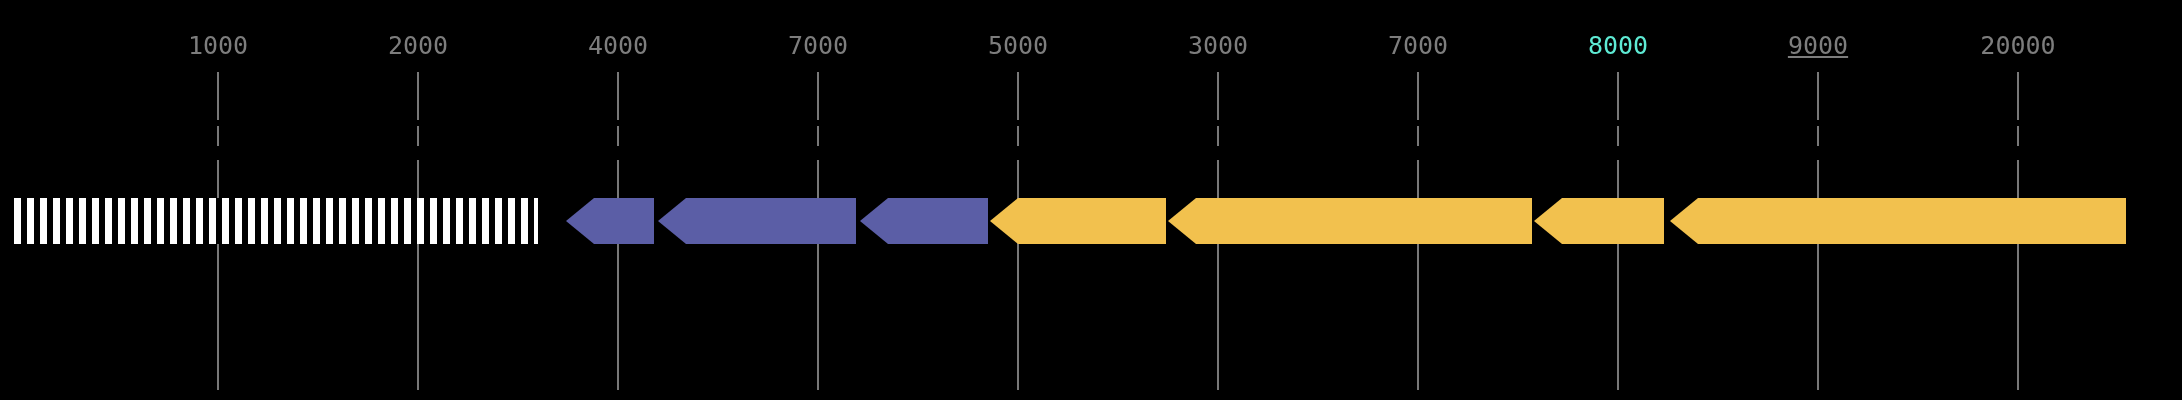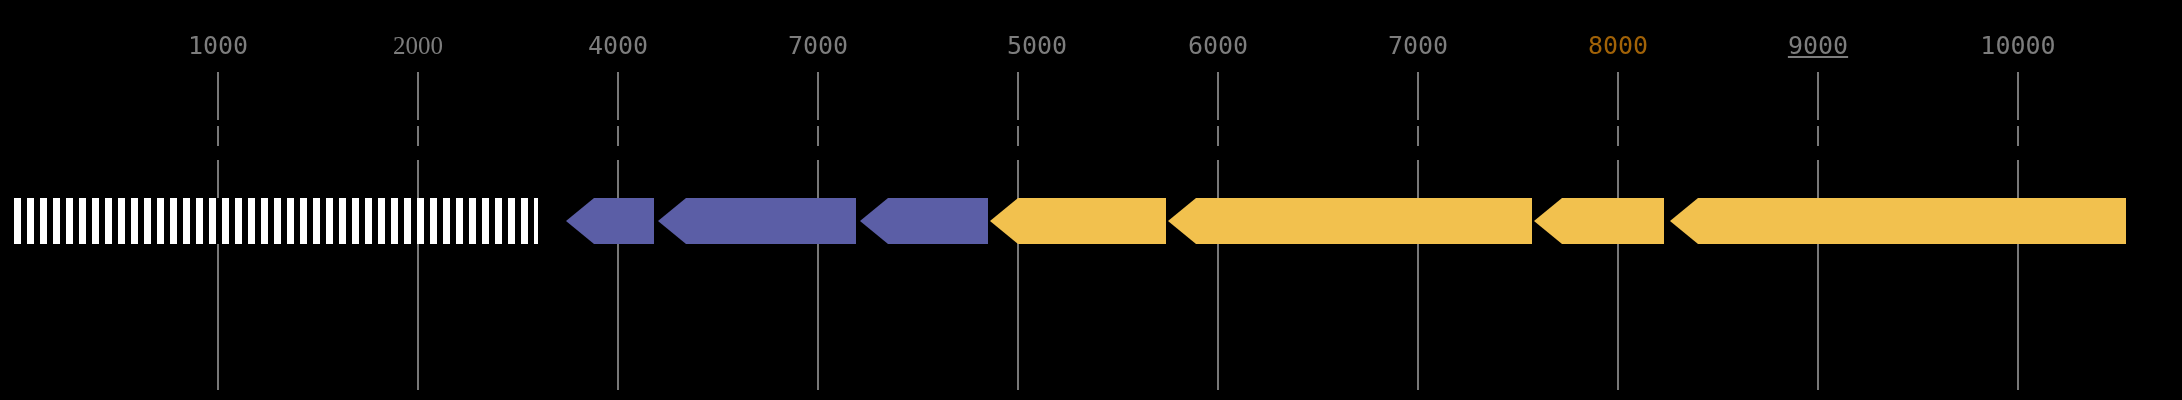--- a/index.html
+++ b/index.html
@@ -46,29 +46,29 @@
   .hatch-block .hatch-shape{display:block;width:100%;height:100%;}
 </style>
 </head>
 <body>
 
 <div id="track-root">
 
   <div class="axis-layer">
     <div id="tick-labels">
         <div class="tick-label" style="left: 209px; top: 33px; color: rgb(125, 125, 125);">1000</div>
-        <div class="tick-label" style="left: 409px; top: 33px; color: rgb(125, 125, 125); font-family: Liberation Serif, serif;">2000</div>
+        <div class="tick-label" style="left: 409px; top: 33px; color: rgb(125, 125, 125);">2000</div>
         <div class="tick-label" style="left: 609px; top: 33px; color: rgb(125, 125, 125);">4000</div>
         <div class="tick-label" style="left: 809px; top: 33px; color: rgb(125, 125, 125);">7000</div>
-        <div class="tick-label" style="left: 1009px; top: 33px; color: rgb(125, 125, 125); margin-left: 19px;">5000</div>
-        <div class="tick-label" style="left: 1209px; top: 33px; color: rgb(125, 125, 125);">6000</div>
+        <div class="tick-label" style="left: 1009px; top: 33px; color: rgb(125, 125, 125);">5000</div>
+        <div class="tick-label" style="left: 1209px; top: 33px; color: rgb(125, 125, 125);">3000</div>
         <div class="tick-label" style="left: 1409px; top: 33px; color: rgb(125, 125, 125);">7000</div>
-        <div class="tick-label" style="left: 1609px; top: 33px; color: #a16207;">8000</div>
+        <div class="tick-label" style="left: 1609px; top: 33px; color: #5eead4;">8000</div>
         <div class="tick-label" style="left: 1809px; top: 33px; color: rgb(125, 125, 125); text-decoration: underline;">9000</div>
-        <div class="tick-label" style="left: 2009px; top: 33px; color: rgb(125, 125, 125);">10000</div>
+        <div class="tick-label" style="left: 2009px; top: 33px; color: rgb(125, 125, 125);">20000</div>
       </div>
     <div id="gridlines">
         <div class="gridline" style="left: 208px; top: 72px; height: 48px; background: rgb(120, 120, 120);"></div>
         <div class="gridline" style="left: 208px; top: 126px; height: 20px; background: rgb(120, 120, 120);"></div>
         <div class="gridline" style="left: 208px; top: 160px; height: 230px; background: rgb(120, 120, 120);"></div>
         <div class="gridline" style="left: 408px; top: 72px; height: 48px; background: rgb(120, 120, 120);"></div>
         <div class="gridline" style="left: 408px; top: 126px; height: 20px; background: rgb(120, 120, 120);"></div>
         <div class="gridline" style="left: 408px; top: 160px; height: 230px; background: rgb(120, 120, 120);"></div>
         <div class="gridline" style="left: 608px; top: 72px; height: 48px; background: rgb(120, 120, 120);"></div>
         <div class="gridline" style="left: 608px; top: 126px; height: 20px; background: rgb(120, 120, 120);"></div>

